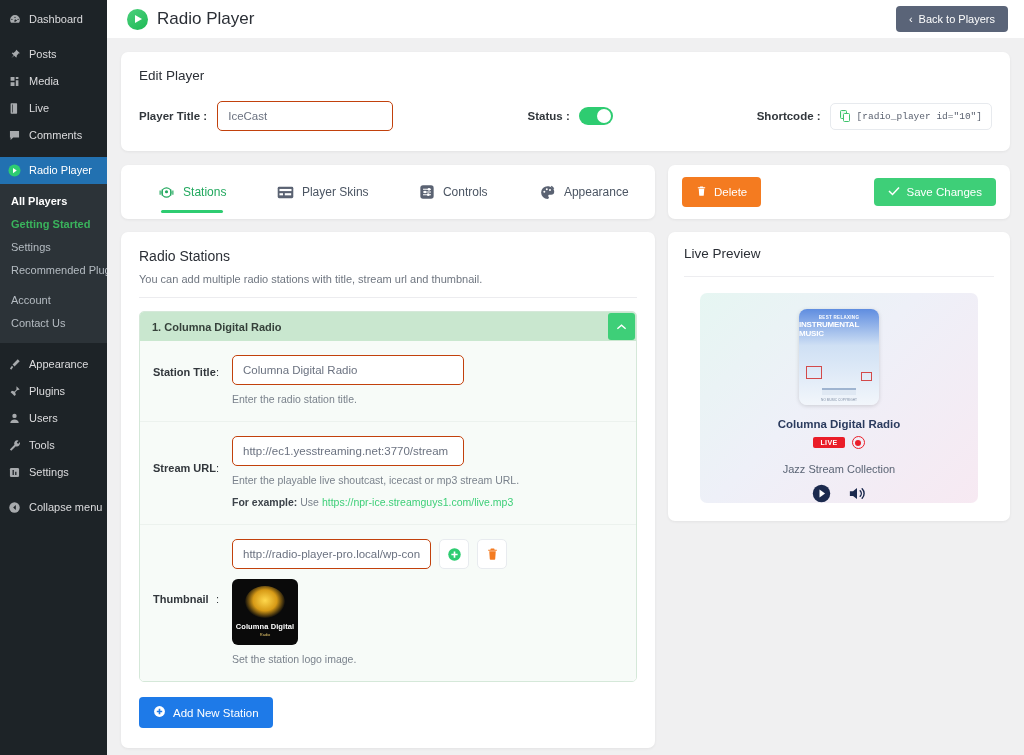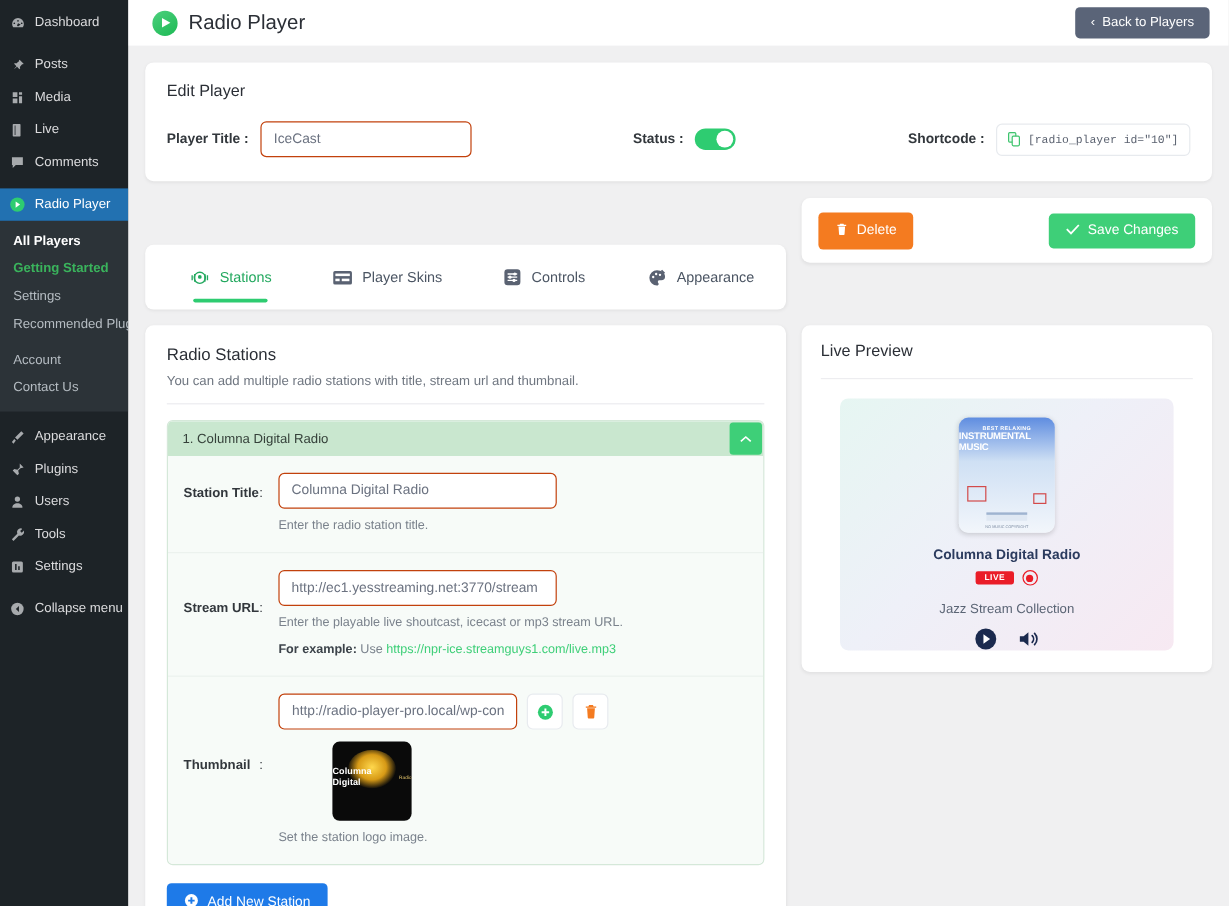--- a/index.html
+++ b/index.html
@@ -152,21 +152,21 @@
   }
   .copy-ico i.b { left: 0; top: 0; }
   .copy-ico i.f { left: 3px; top: 3px; background:#fff;}
   .shortcode-text {
     font-family: "Liberation Mono", monospace;
     font-size: 9.5px; color: #5b6270; white-space: nowrap;
   }
 
   
   .mid-row { display: flex; gap: 13px; margin-top: 14px; align-items: stretch; }
-  #tabs-card { width: 534px; flex: 0 0 534px; display: flex; align-items: flex-end; padding: 0 6px; height: 54px; margin-top: 39px;}
+  #tabs-card { width: 534px; flex: 0 0 534px; display: flex; align-items: flex-end; padding: 0 6px; height: 54px;}
   .tabs { display: flex; width: 100%; height: 100%; }
   .tab {
     flex: 1 1 0; display: flex; align-items: center; justify-content: center;
     gap: 8px; font-size: 12px; color: #4b5563; cursor: pointer;
     position: relative; height: 100%;
   }
   .tab.active { color: #22a85e; }
   .tab.active::after {
     content: ""; position: absolute; bottom: 6px; left: 50%;
     transform: translateX(-50%);
@@ -196,21 +196,21 @@
   .sec-title { font-size: 14px; color: #2b2f36; margin: 0 0 9px 0; font-weight: normal;}
   .sec-desc { font-size: 11px; color: #6f7680; margin: 0 0 12px 0; }
   .hr { height: 1px; background: #ececef; margin: 0 0 13px 0; }
 
   .accordion { border: 1px solid #d5e8d9; border-radius: 5px; overflow: hidden; }
   .acc-head {
     background: #c9e7cf; height: 29px;
     display: flex; align-items: center; justify-content: space-between;
     padding: 0 0 0 12px;
   }
-  .acc-title { font-size: 11px; color: #35413a; font-weight: normal; }
+  .acc-title { font-size: 11px; color: #35413a; font-weight: bold; }
   .acc-toggle {
     width: 27px; height: 27px; background: #3ecf78;
     border-radius: 3px; margin-right: 1px;
     display: flex; align-items: center; justify-content: center;
     cursor: pointer; color: #fff; font-size: 11px;
   }
   .acc-body { background: #f7fbf8; }
   .frow { display: flex; align-items: flex-start; padding: 14px 0 14px 0; border-bottom: 1px solid #ecf2ee; }
   .frow:last-child { border-bottom: none; }
   .frow .lbl {
@@ -228,23 +228,22 @@
   #thumb-url-input { width: 199px; }
   .thumb-row { display: flex; align-items: center; gap: 8px; }
   .icon-btn {
     width: 30px; height: 30px; border: 1px solid #e8ebef; border-radius: 5px;
     background: #fff; display: flex; align-items: center; justify-content: center;
     cursor: pointer;
   }
   .thumb-img {
     width: 66px; height: 66px; border-radius: 6px; margin-top: 10px;
     background: #0a0a0a; position: relative; overflow: hidden;
-    display: flex; flex-direction: row; align-items: center; justify-content: flex-end;
+    display: flex; flex-direction: column; align-items: center; justify-content: flex-end;
     padding-bottom: 8px;
-    margin-left: 45px;
   }
   .thumb-img .glow {
     position: absolute; top: 7px; left: 50%; transform: translateX(-50%);
     width: 40px; height: 32px;
     background: radial-gradient(ellipse at 50% 45%, #ffd84d 0%, #d79a16 42%, rgba(120,80,0,0) 72%);
     border-radius: 50%;
   }
   .thumb-img .lg1 { font-size: 7.5px; color: #fff; font-weight: bold; letter-spacing:.1px; z-index:2;}
   .thumb-img .lg2 { font-size: 4px; color: #e2c36a; z-index:2; margin-top:1px;}
   .add-station-wrap { margin-top: 15px; }

